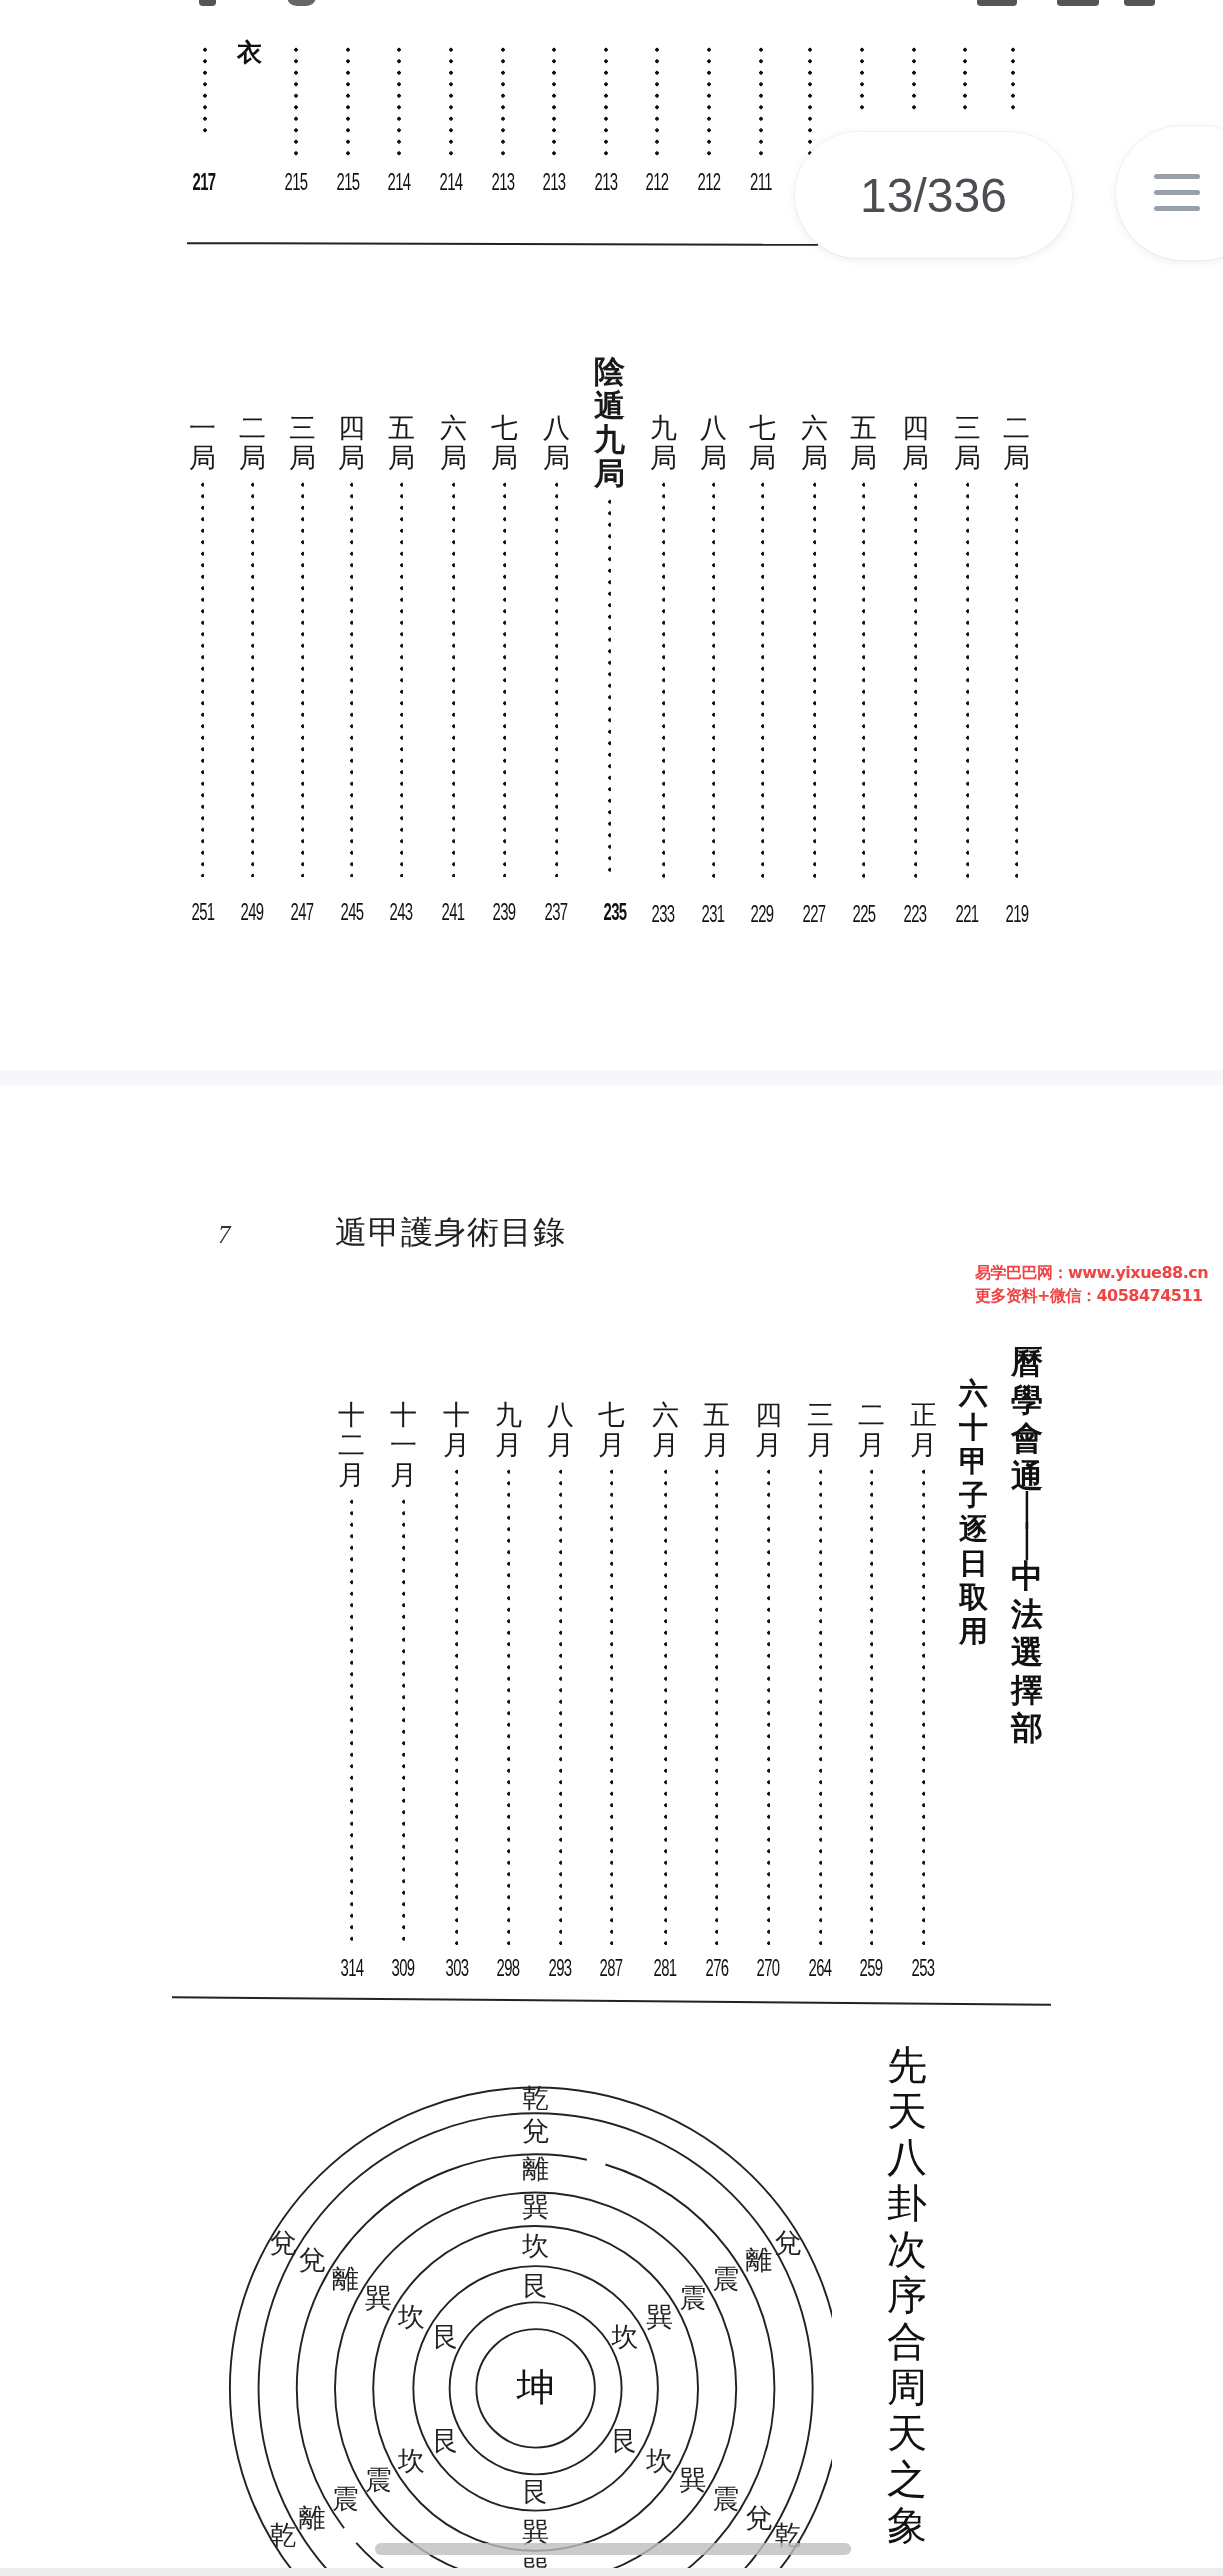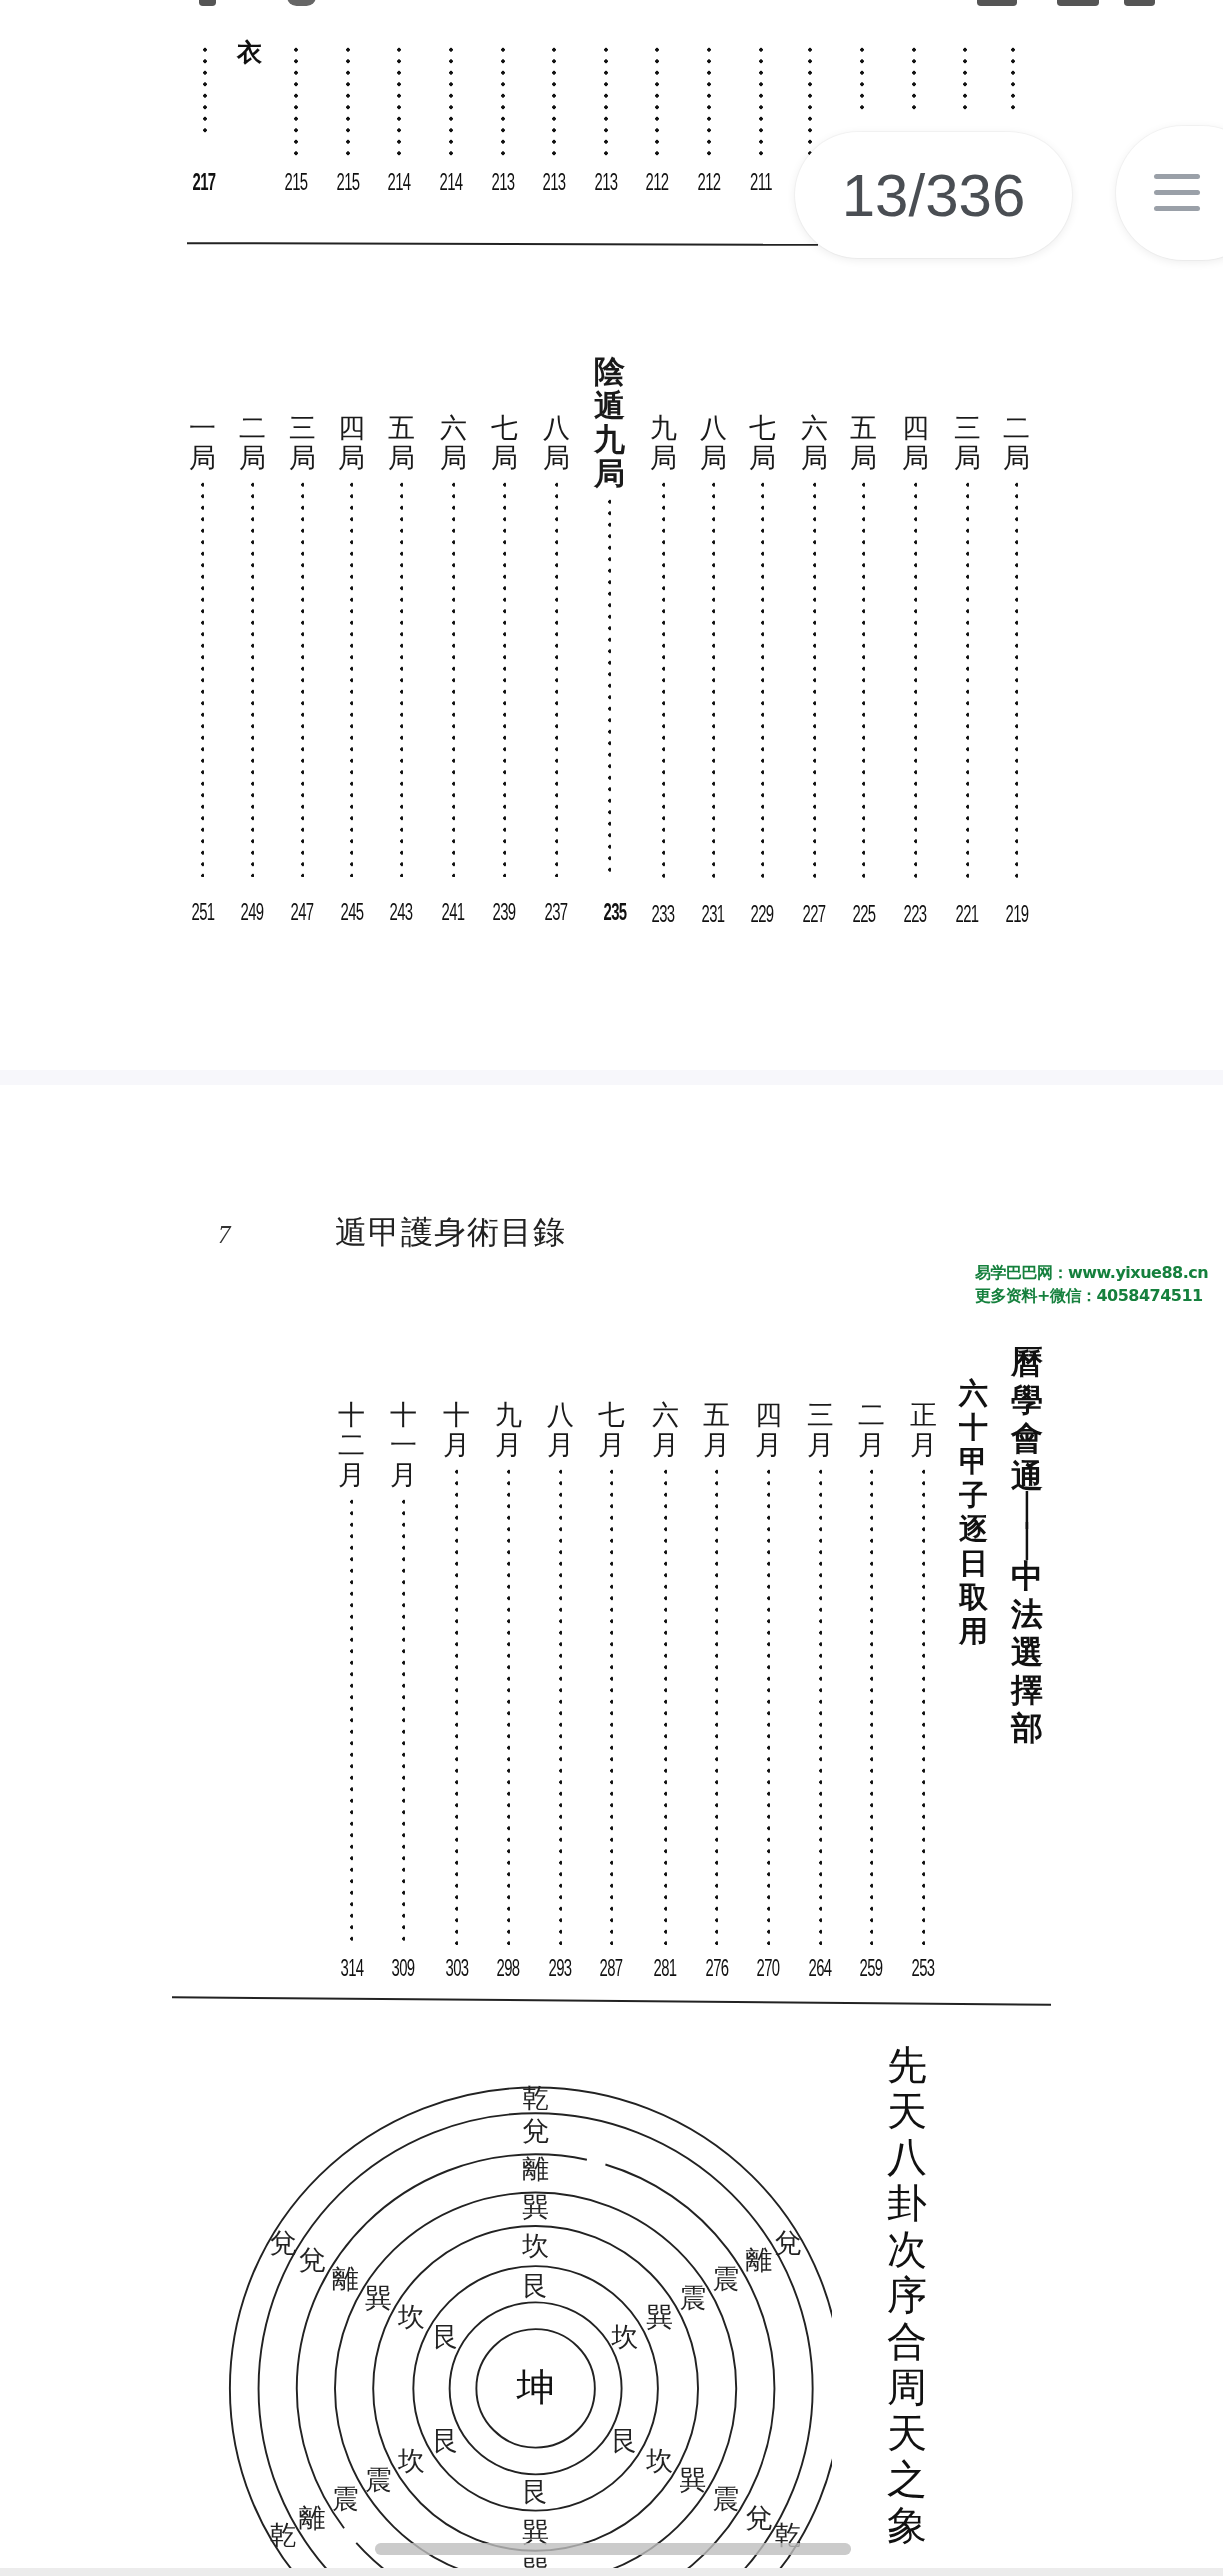--- a/index.html
+++ b/index.html
@@ -28,31 +28,31 @@
 
   .rule { position:absolute; height:1.9px; background:#222; }
 
   
   #page-pill {
     position:absolute; left:795px; top:132px; width:277px; height:126px;
     background:#fff; border-radius:63px;
     box-shadow:0 1.9px 9.6px rgba(0,0,0,0.08), 0 0 0 1px rgba(0,0,0,0.03);
     display:flex; align-items:center; justify-content:center;
   }
-  #page-pill span { font-family:"Liberation Sans", sans-serif; font-size:60px; color:#4a4e53; }
+  #page-pill span { font-family:"Liberation Sans", sans-serif; font-size:48px; color:#4a4e53; }
   #menu-btn {
     position:absolute; left:1116px; top:126px; width:153px; height:134px;
     background:#fff; border-radius:67px;
     box-shadow:0 1.9px 9.6px rgba(0,0,0,0.08), 0 0 0 1px rgba(0,0,0,0.03);
   }
   #menu-btn .bar { position:absolute; left:38px; width:46px; height:4.8px; border-radius:2.9px; background:#9aa0a8; }
 
   .header-num { position:absolute; left:218px; top:1221px; font-family:"Liberation Serif", serif; font-style:italic; font-size:25px; color:#333; }
   .header-title { position:absolute; left:308px; top:1212px; font-size:32px; color:#222; letter-spacing:1px; }
-  .watermark { position:absolute; left:975px; font-size:16px; color:#15803d; font-weight:bold; white-space:nowrap; letter-spacing:-0.5px;
+  .watermark { position:absolute; left:975px; font-size:16px; color:#ef4444; font-weight:bold; white-space:nowrap; letter-spacing:-0.5px;
     text-shadow: 0 0 1px #fff; }
 
   .vtext { position:absolute; display:flex; flex-direction:column; align-items:center; }
   .vtext span { display:block; }
 
   
   #diagram { position:absolute; left:201px; top:2054px; width:631px; height:535px; }
   #diagram svg { width:100%; height:100%; }
 
   

